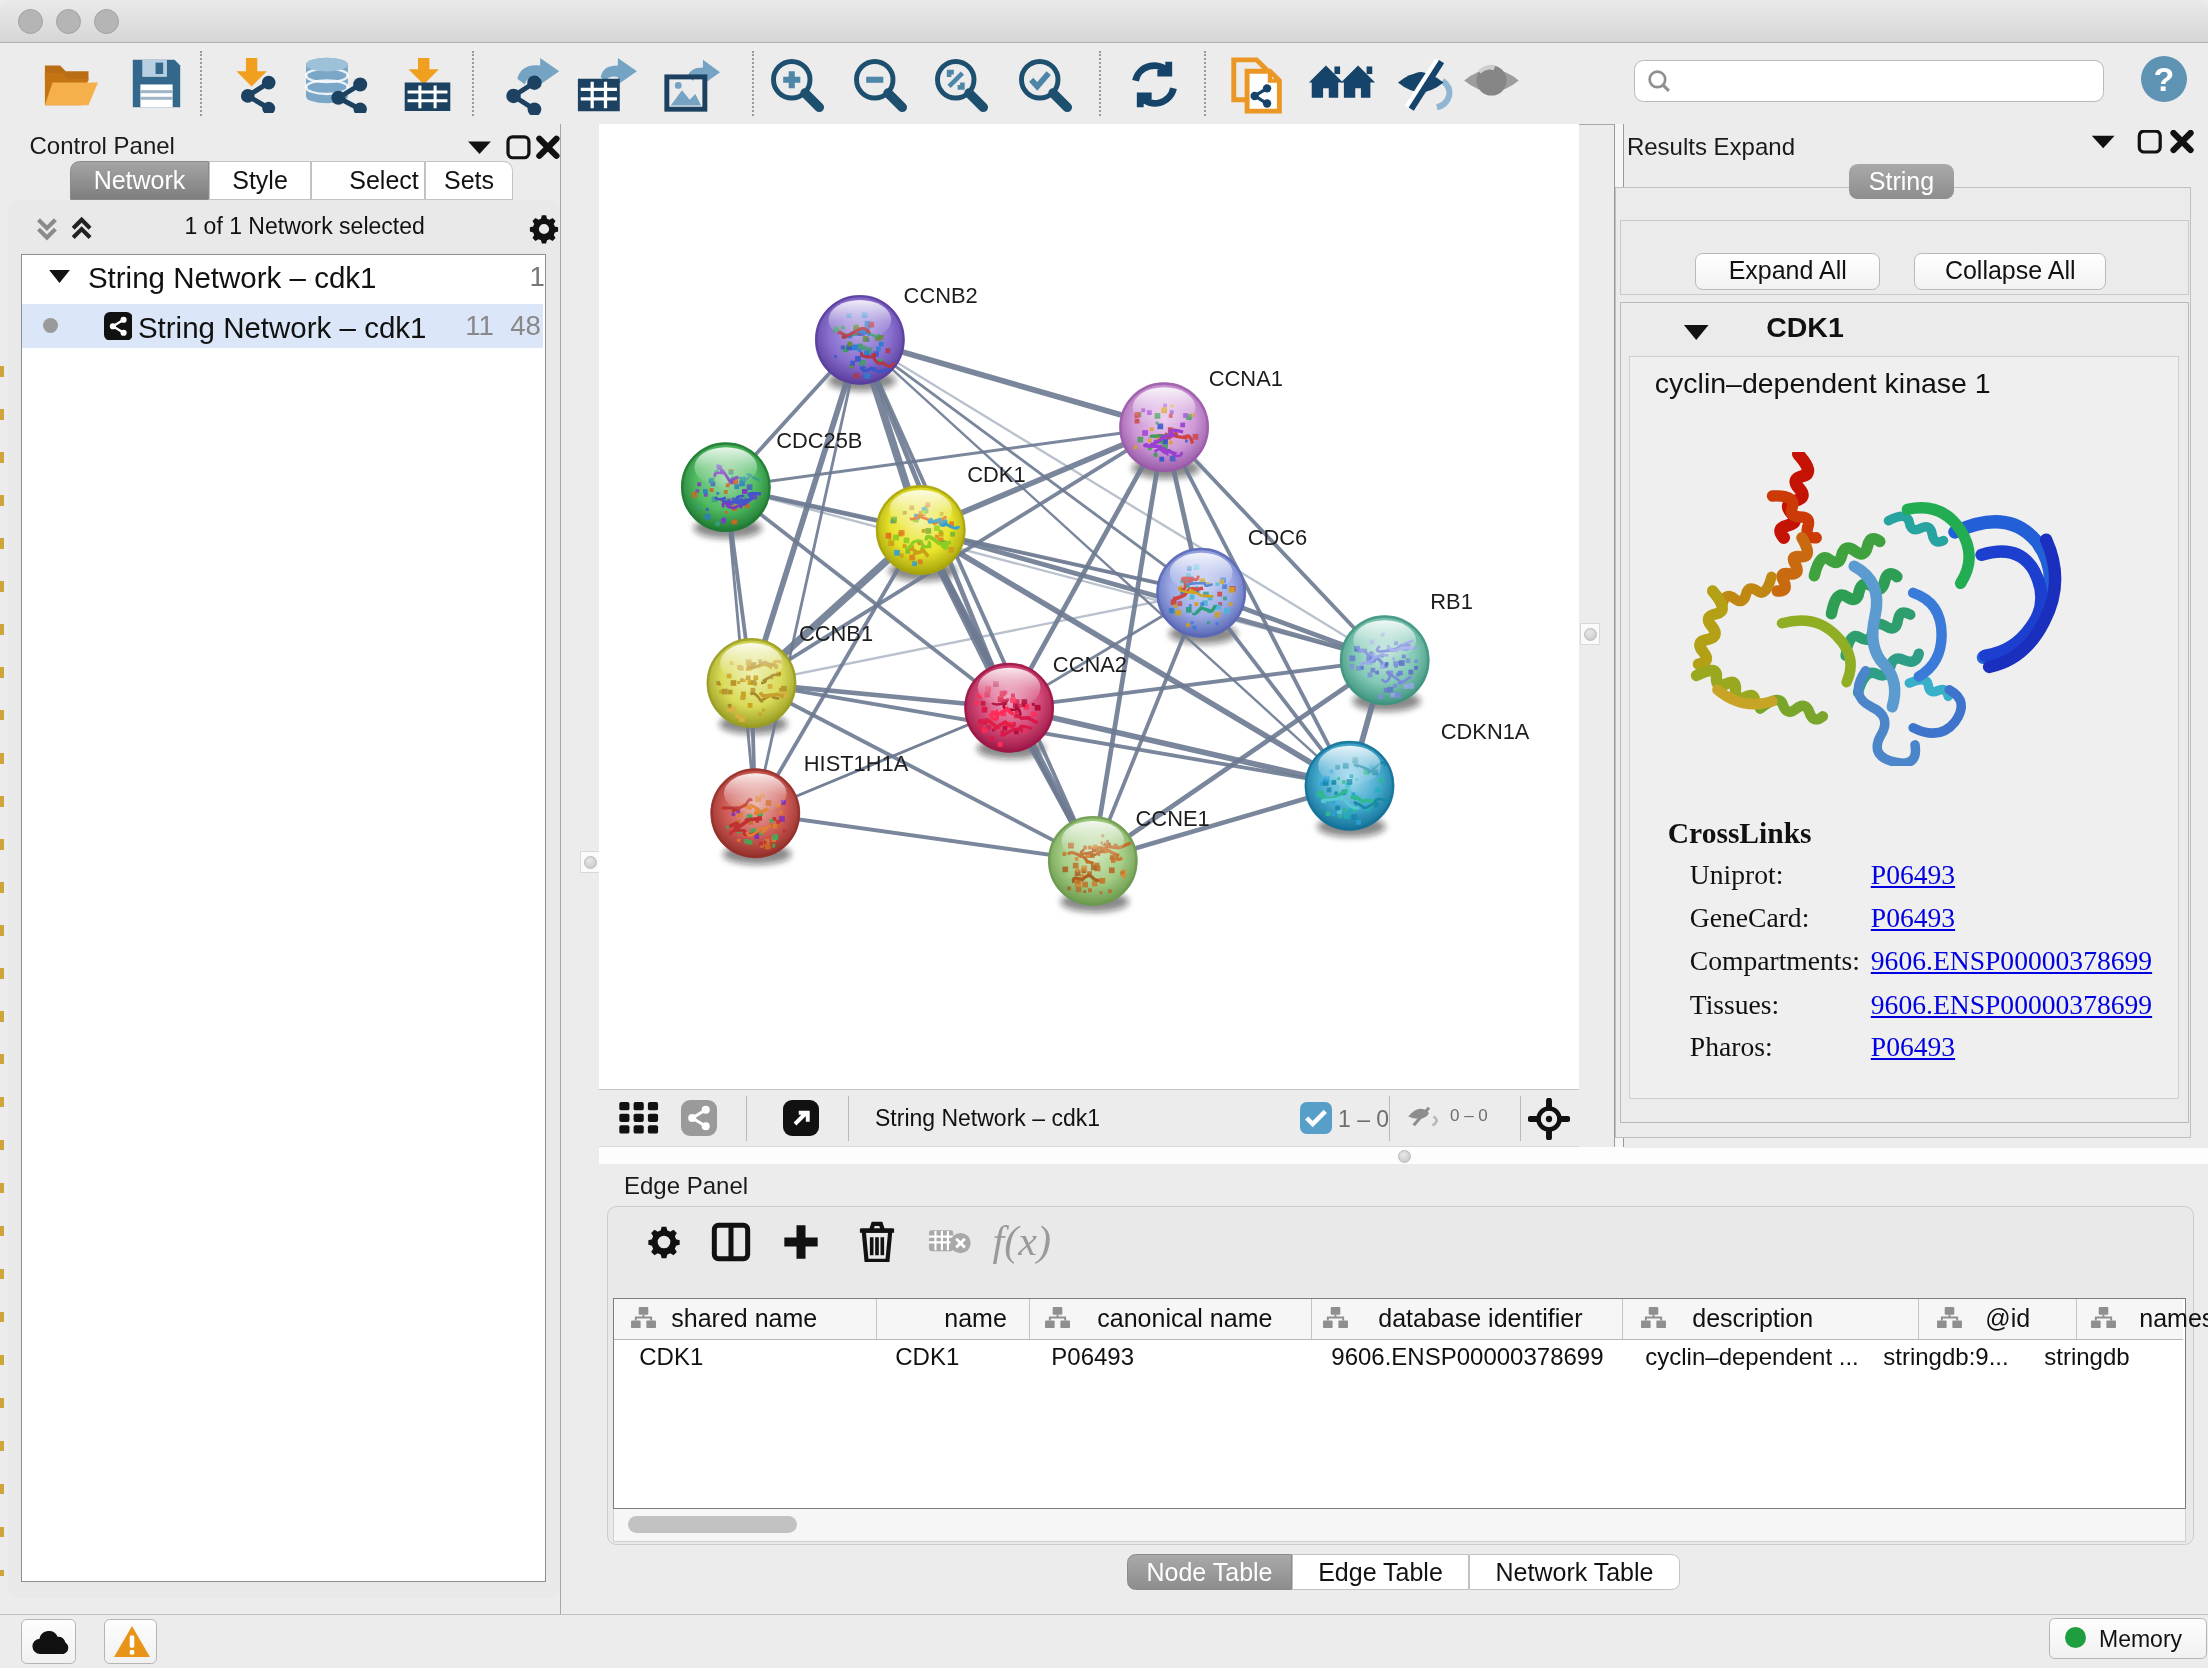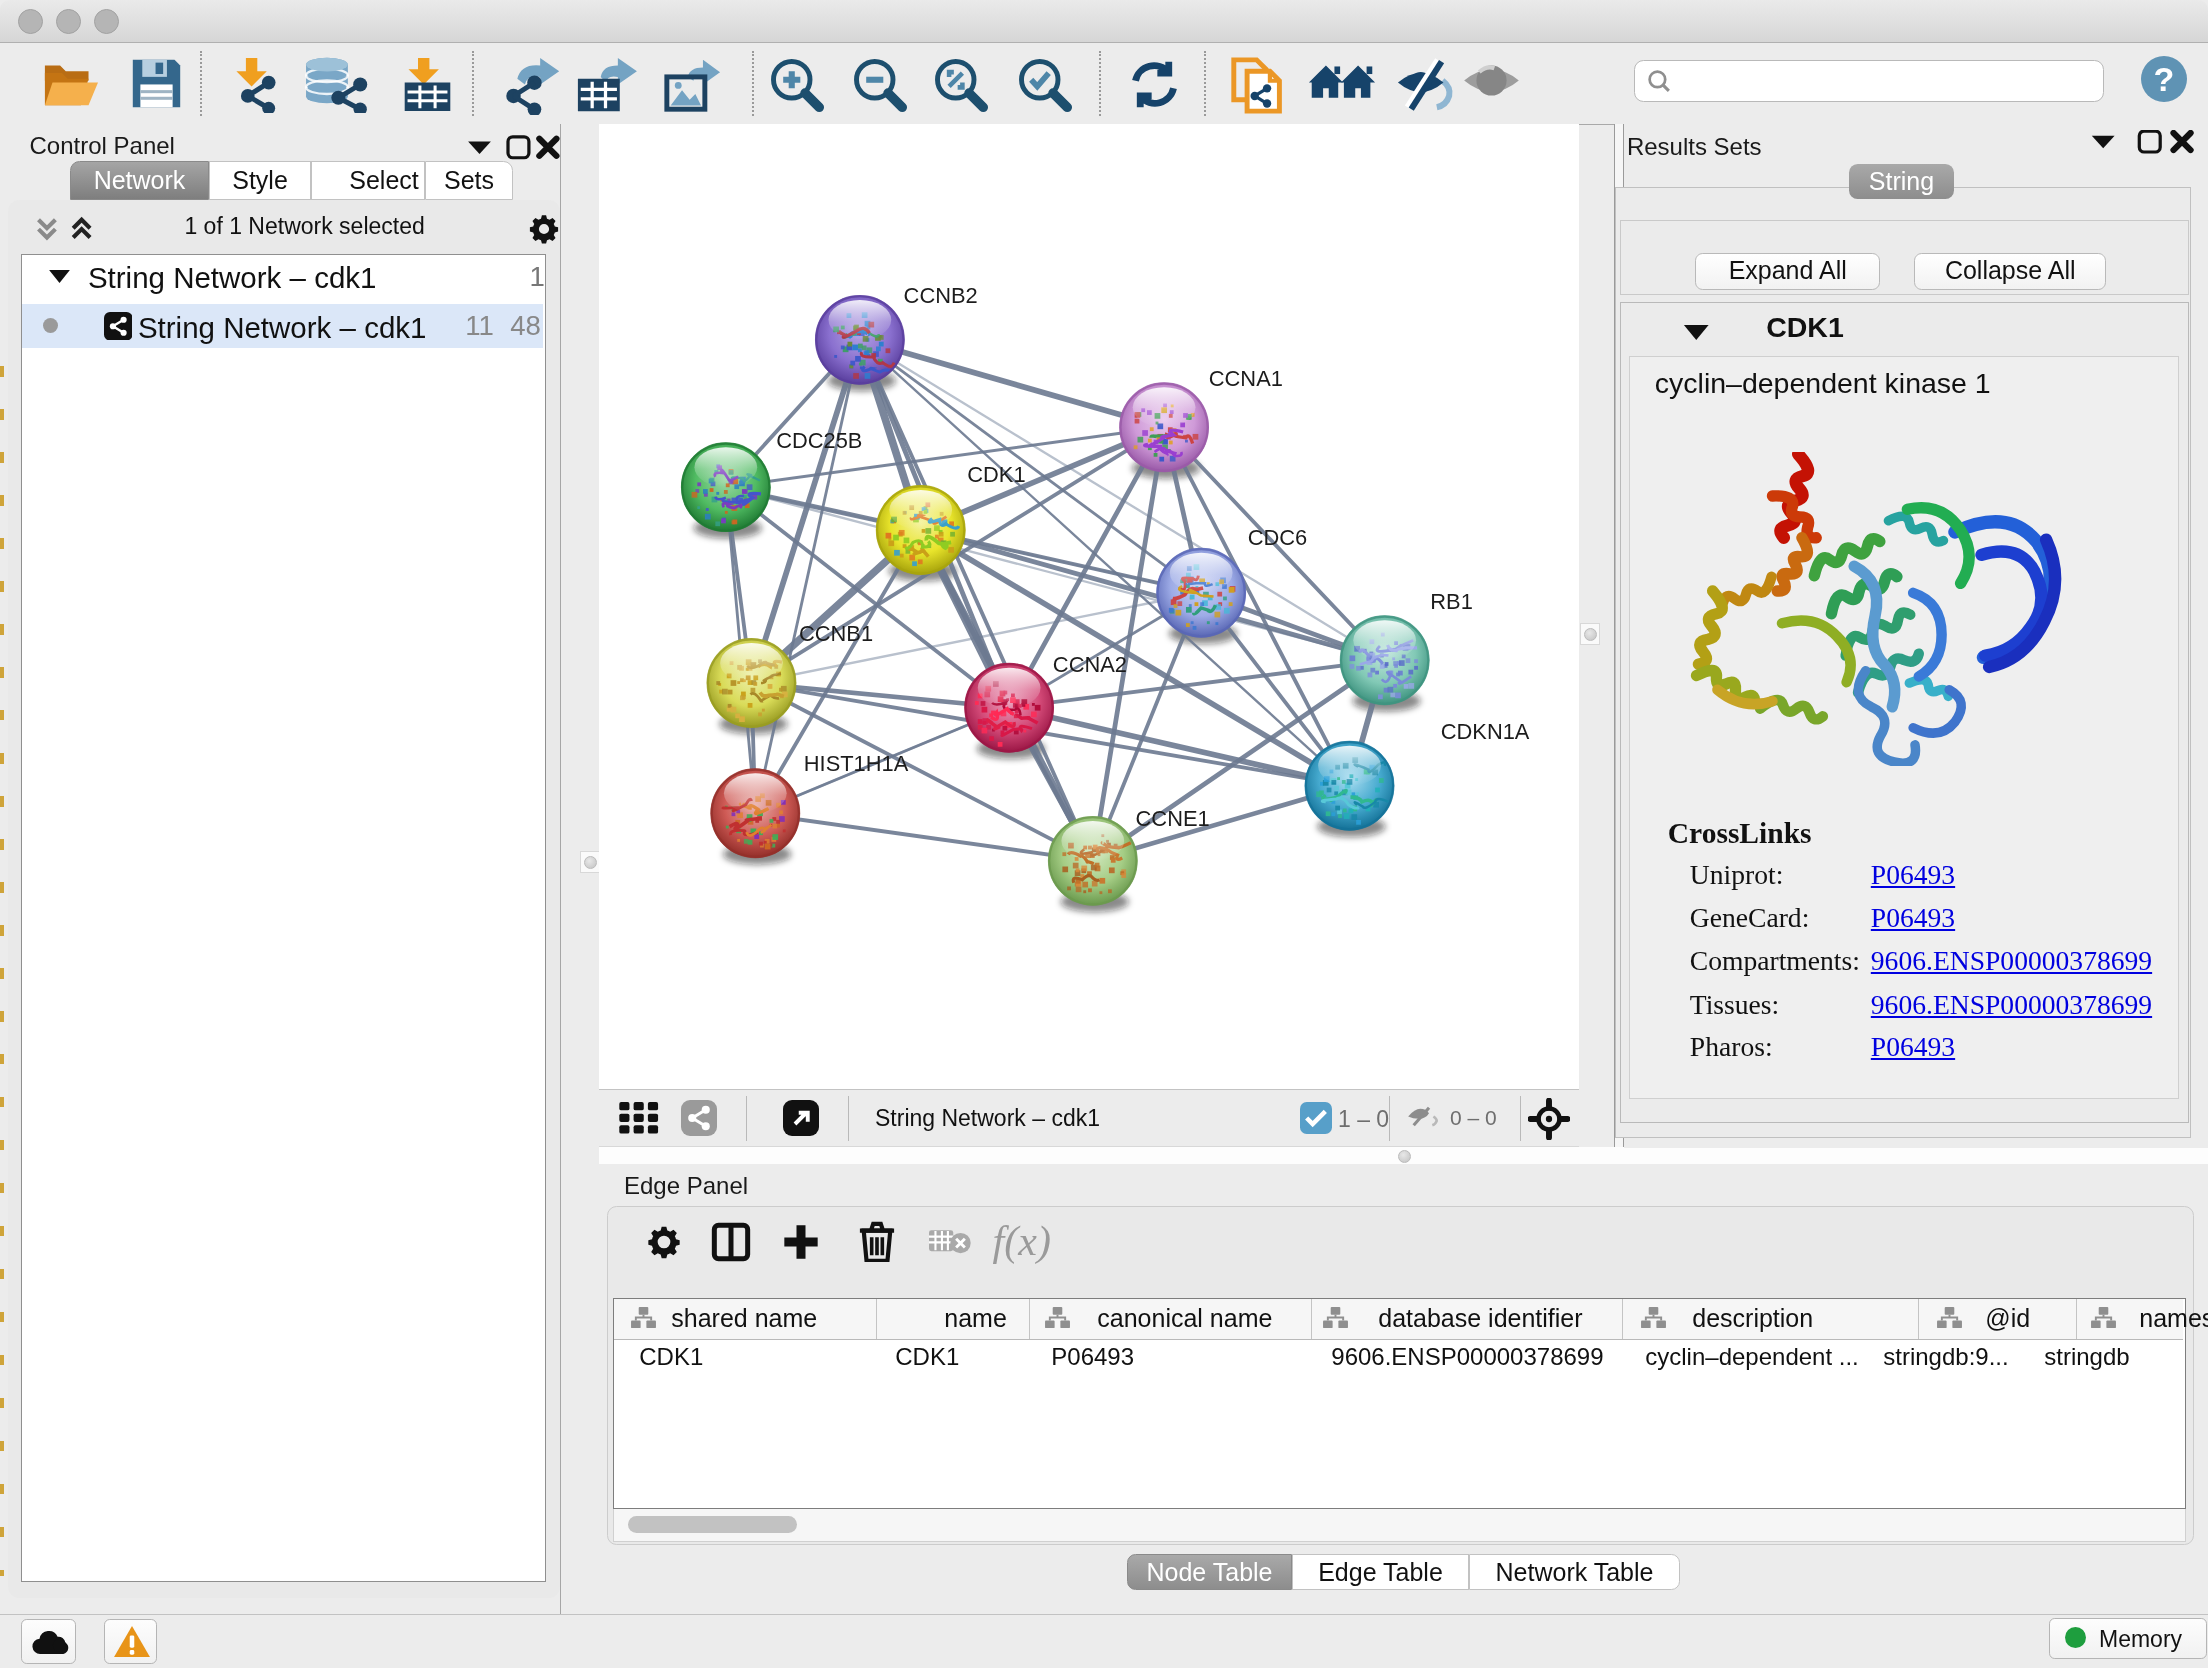--- a/index.html
+++ b/index.html
@@ -1175,21 +1175,21 @@
       <rect x="0" y="0" width="24" height="24" rx="5" fill="#579fc9"></rect>
       <path d="M5 12 l4.5 4.5 L19 7" stroke="#fff" stroke-width="3.4" fill="none"></path>
     </svg>
     <div class="abs" style="left:739px;top:16px;font-size:23px;color:#6e6e6e;">1 – 0</div>
     <div class="nbsep" style="left:790px;"></div>
     <svg class="abs" style="left:807px;top:15px;" width="34" height="23" viewBox="0 0 31 18">
       <path d="M25 9 q3 2 3 4 q-1 3 -4 4" stroke="#b9b9b9" stroke-width="2.4" fill="none"></path>
       <path d="M2 9 q6 -7 11 -7 q5 0 8 4 q-3 5 -9 5 q-6 0 -10 -2z" fill="#8d8d8d"></path>
       <path d="M21 1 L7 17" stroke="#8d8d8d" stroke-width="2.8"></path>
     </svg>
-    <div class="abs" style="left:851px;top:16px;font-size:21px;color:#6e6e6e;">0 – 0</div>
+    <div class="abs" style="left:851px;top:16px;font-size:17px;color:#6e6e6e;">0 – 0</div>
     <div class="nbsep" style="left:921px;"></div>
     <svg class="abs" style="left:929px;top:7.6px;" width="42" height="42" viewBox="0 0 24 24">
       <circle cx="12" cy="12" r="6" fill="none" stroke="#111" stroke-width="2.6"></circle>
       <circle cx="12" cy="12" r="1.8" fill="#111"></circle>
       <g stroke="#111" stroke-width="3.4" stroke-linecap="round">
           <path d="M12 1.5 v4 M12 18.5 v4 M1.5 12 h4 M18.5 12 h4"></path>
         </g>
     </svg>
   </div>
 
@@ -1295,21 +1295,21 @@
       <div id="tscroll">
           <div style="position:absolute;left:13.3px;top:6.7px;width:169px;height:17px;border-radius:8.6px;background:#c2c2c2;"></div>
         </div>
     </div>
     <div class="ttab" style="left:528px;width:165px;top:390px;border-radius:8.6px 0 0 8.6px;background:linear-gradient(#a9a9a9,#8d8d8d);color:#fff;border-color:#8a8a8a;">Node Table</div>
     <div class="ttab" style="left:693px;width:177px;top:390px;">Edge Table</div>
     <div class="ttab" style="left:870px;width:211px;top:390px;border-radius:0 8.6px 8.6px 0;">Network Table</div>
   </div>
 
   <div id="rpanel">
-    <div class="paneltitle abs" style="left:2.9px;top:8.6px;">Results Sets</div>
+    <div class="paneltitle abs" style="left:2.9px;top:8.6px;">Results Expand</div>
     <svg class="abs" style="left:464px;top:5.7px;" width="114" height="25" viewBox="0 0 120 26">
       <path d="M4 6 L28 6 L16 19 Z" fill="#111"></path>
       <rect x="54" y="1" width="22" height="22" rx="5" fill="none" stroke="#111" stroke-width="3.4"></rect>
       <path d="M90 3 L108 21 M108 3 L90 21" stroke="#111" stroke-width="6.5" stroke-linecap="round"></path>
     </svg>
     <div id="rbigbox">
       <div class="abs" style="left:3.8px;top:32px;width:569px;height:75px;border:1.9px solid #c9c9c9;box-sizing:border-box;background:#ebebeb;">
         <div class="rbtn" style="left:74px;width:185px;">Expand All</div>
         <div class="rbtn" style="left:293px;width:192px;">Collapse All</div>
       </div>

